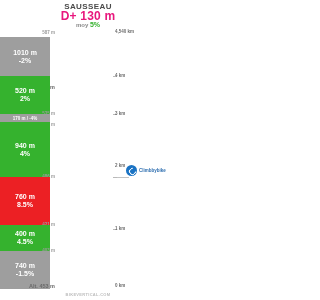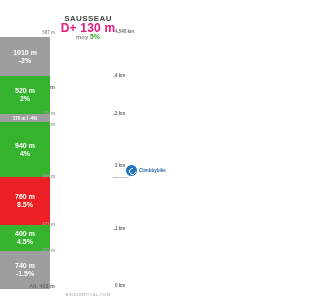--- a/index.html
+++ b/index.html
@@ -9,21 +9,21 @@
     font-family:"Liberation Sans", sans-serif;
     overflow:hidden;
     position:relative;
   }
   .wrap{position:relative;width:176px;height:300px;}
 
   
   .header{position:absolute;left:0;top:0;width:176px;text-align:center;}
   .summit-name{
     font-size:8px;font-weight:bold;color:#4a4a4a;
-    letter-spacing:.4px;line-height:9px;margin-top:14px;
+    letter-spacing:.4px;line-height:9px;margin-top:2px;
   }
   .dplus{
     font-size:12px;font-weight:bold;color:#e8177d;
     line-height:10px;letter-spacing:.2px;
   }
   .avg-line{
     font-size:6px;font-weight:bold;line-height:8px;color:#8a8a8a;
   }
   .avg-line .avg-val{color:#35b22e;font-size:7px;}
 

